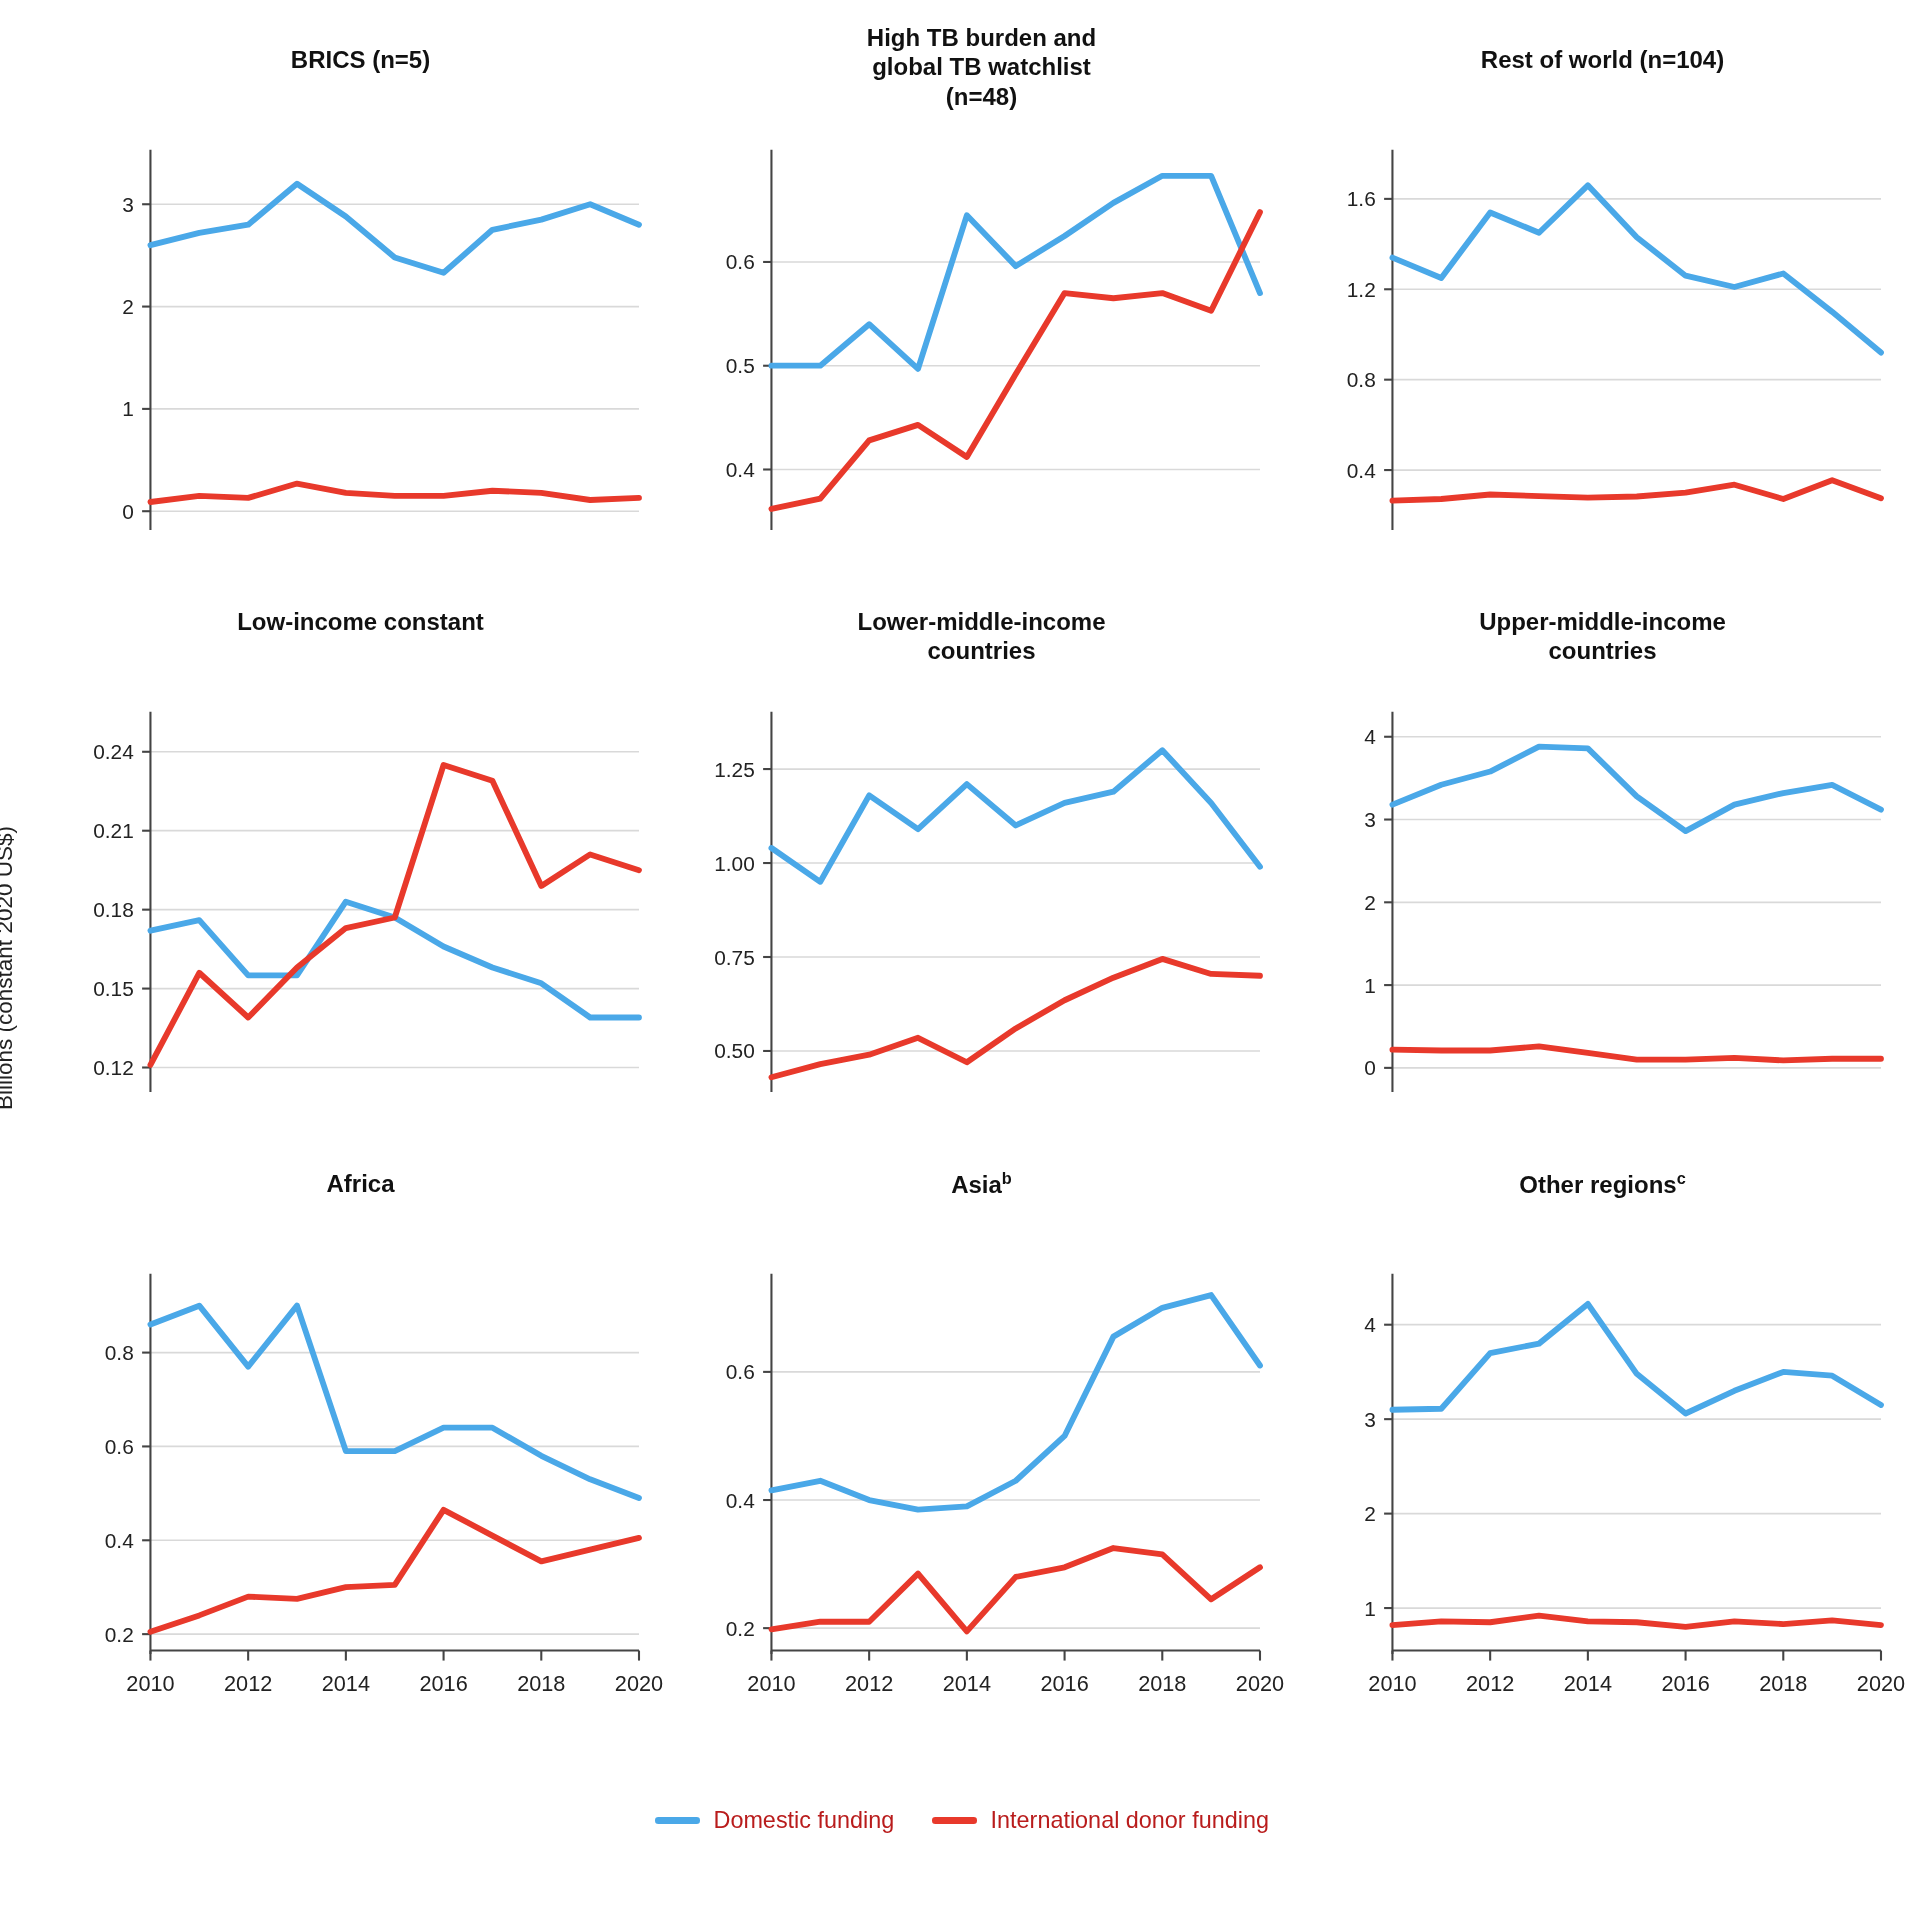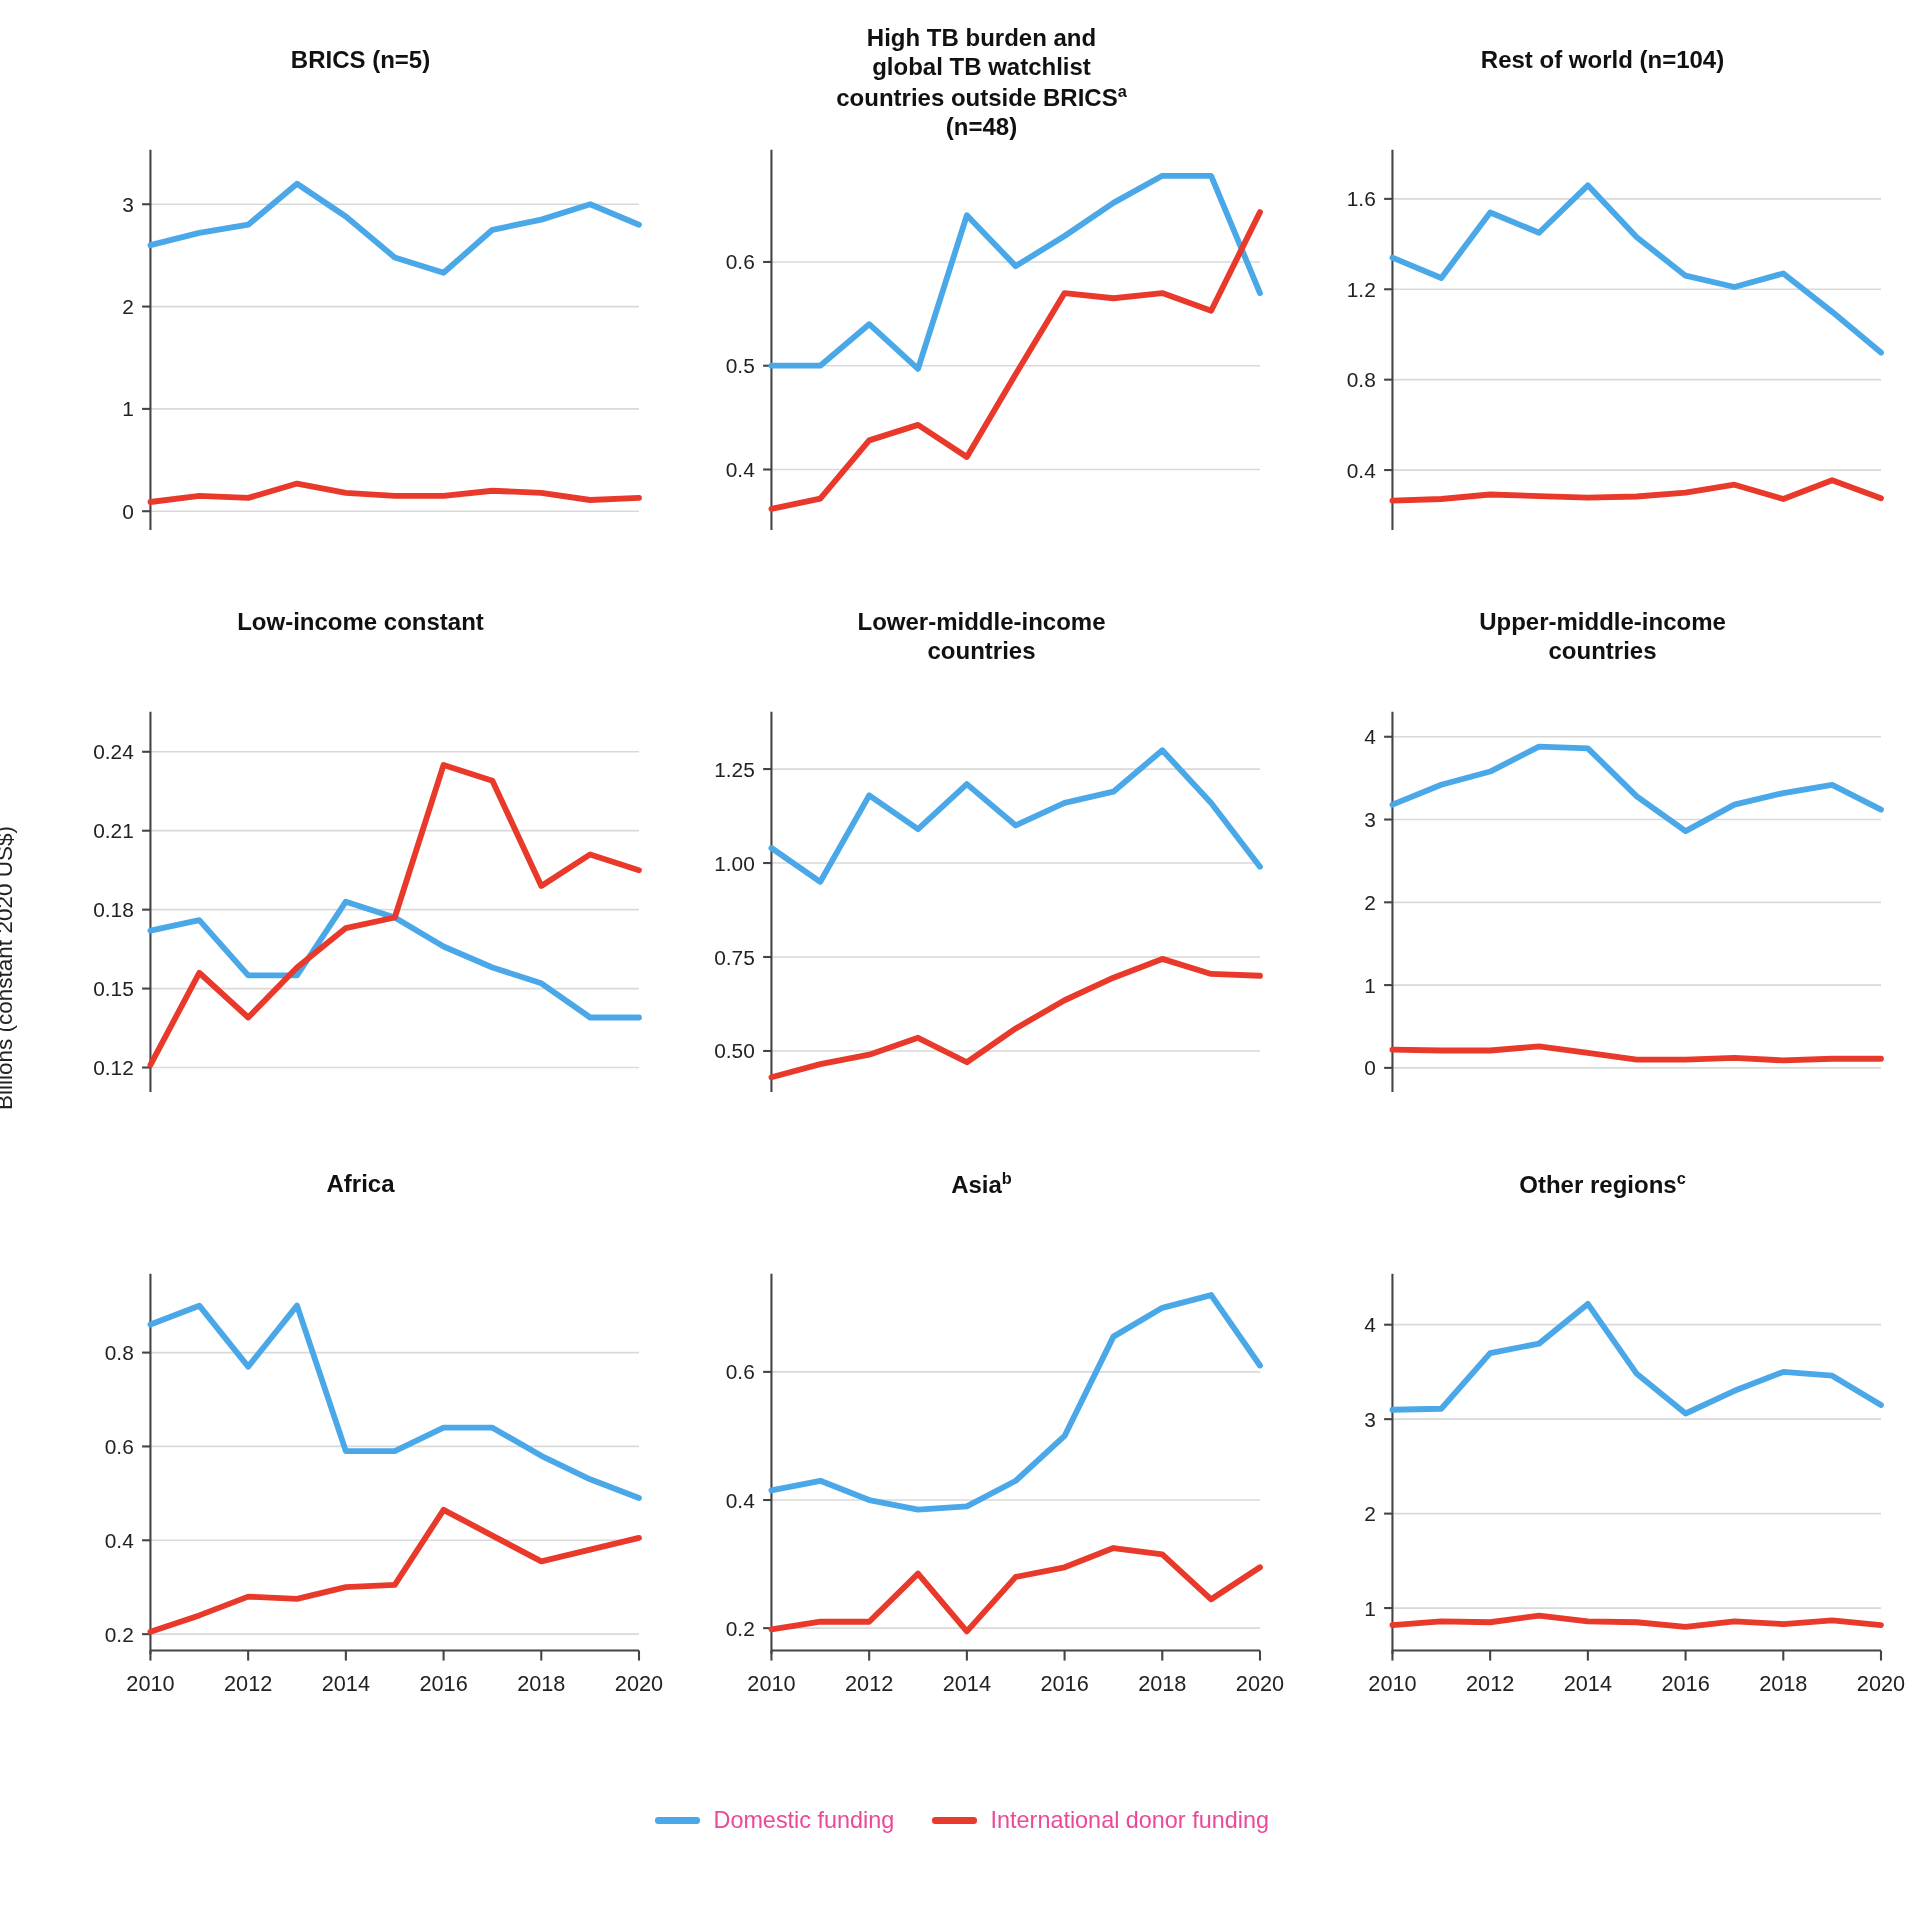--- a/index.html
+++ b/index.html
@@ -21,21 +21,21 @@
   .ptitle.tall{top:-10px;}
   svg{display:block;overflow:visible;}
   .gl{stroke:#d9d9d9;stroke-width:2;}
   .axis{stroke:#444;stroke-width:2.5;}
   .tick{stroke:#444;stroke-width:2.5;}
   .ytxt{font-size:25px;fill:#222;font-family:"Liberation Sans",sans-serif;}
   .xtxt{font-size:26px;fill:#222;font-family:"Liberation Sans",sans-serif;}
   .ln{fill:none;stroke-width:7;stroke-linejoin:round;stroke-linecap:round;}
   .legend{
     position:absolute;left:0;right:0;bottom:90px;display:flex;justify-content:center;
-    align-items:center;gap:38px;font-size:23.4px;color:#ec4899;
+    align-items:center;gap:38px;font-size:23.4px;color:#b91c1c;
   }
   .legend .item{display:flex;align-items:center;gap:13.4px;}
   .swatch{width:45px;height:6.7px;border-radius:3.3px;display:inline-block;}
   sup{font-size:0.68em;vertical-align:super;}
 </style>
 </head>
 <body>
 
 <div id="wrap">
 
@@ -61,21 +61,20 @@
           <text x="100" y="214.16666666666669" text-anchor="end" class="ytxt">3</text>
           <line x1="120" x2="120" y1="140" y2="595.3333333333334" class="axis"></line>
           <path d="M120.0 254.2 L178.5 239.5 L237.1 229.7 L295.6 180.6 L354.1 219.9 L412.7 268.9 L471.2 287.3 L529.7 235.8 L588.3 223.6 L646.8 205.2 L705.3 229.7" class="ln" stroke="#4aa8e8"></path>
           <path d="M120.0 561.9 L178.5 554.6 L237.1 557.0 L295.6 539.8 L354.1 550.9 L412.7 554.6 L471.2 554.6 L529.7 548.4 L588.3 550.9 L646.8 559.5 L705.3 557.0" class="ln" stroke="#e8392b"></path>
         </svg>
       </div>
       <div class="panel">
         <div class="ptitle tall">
           <div>High TB burden and</div>
           <div>global TB watchlist</div>
-          <div>countries outside BRICS<sup>a</sup></div>
           <div>(n=48)</div>
         </div>
         <svg width="621" height="562" viewBox="0 0 743.328 673.328">
           <line x1="120" x2="705.3333333333334" y1="522.9577464788732" y2="522.9577464788732" class="gl"></line>
           <line x1="110" x2="120" y1="522.9577464788732" y2="522.9577464788732" class="tick"></line>
           <text x="100" y="531.9577464788732" text-anchor="end" class="ytxt">0.4</text>
           <line x1="120" x2="705.3333333333334" y1="398.63849765258215" y2="398.63849765258215" class="gl"></line>
           <line x1="110" x2="120" y1="398.63849765258215" y2="398.63849765258215" class="tick"></line>
           <text x="100" y="407.63849765258215" text-anchor="end" class="ytxt">0.5</text>
           <line x1="120" x2="705.3333333333334" y1="274.3192488262911" y2="274.3192488262911" class="gl"></line>

